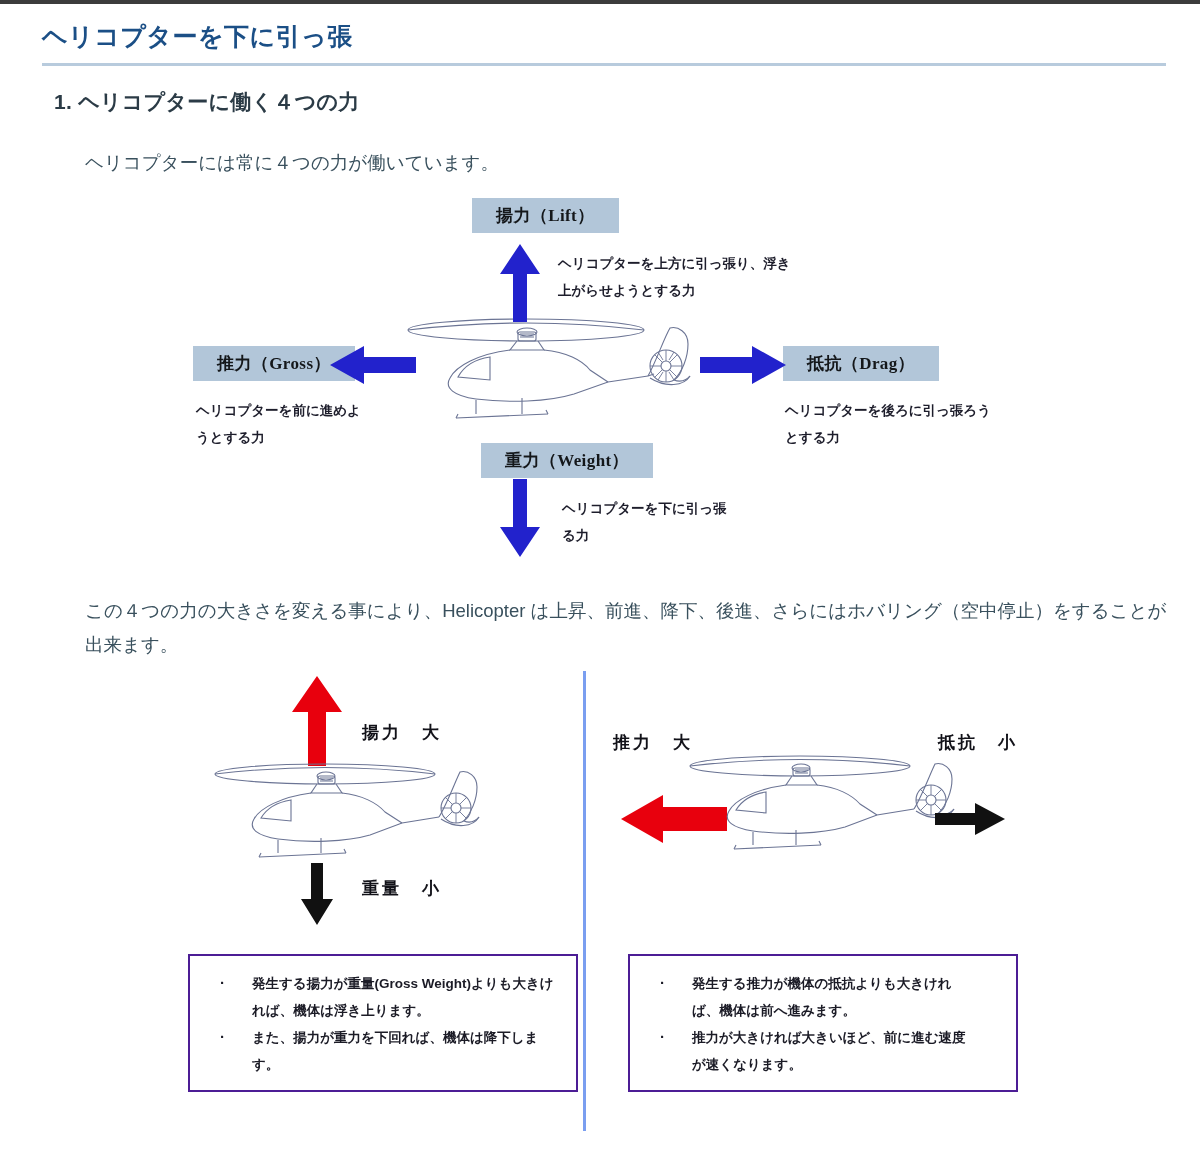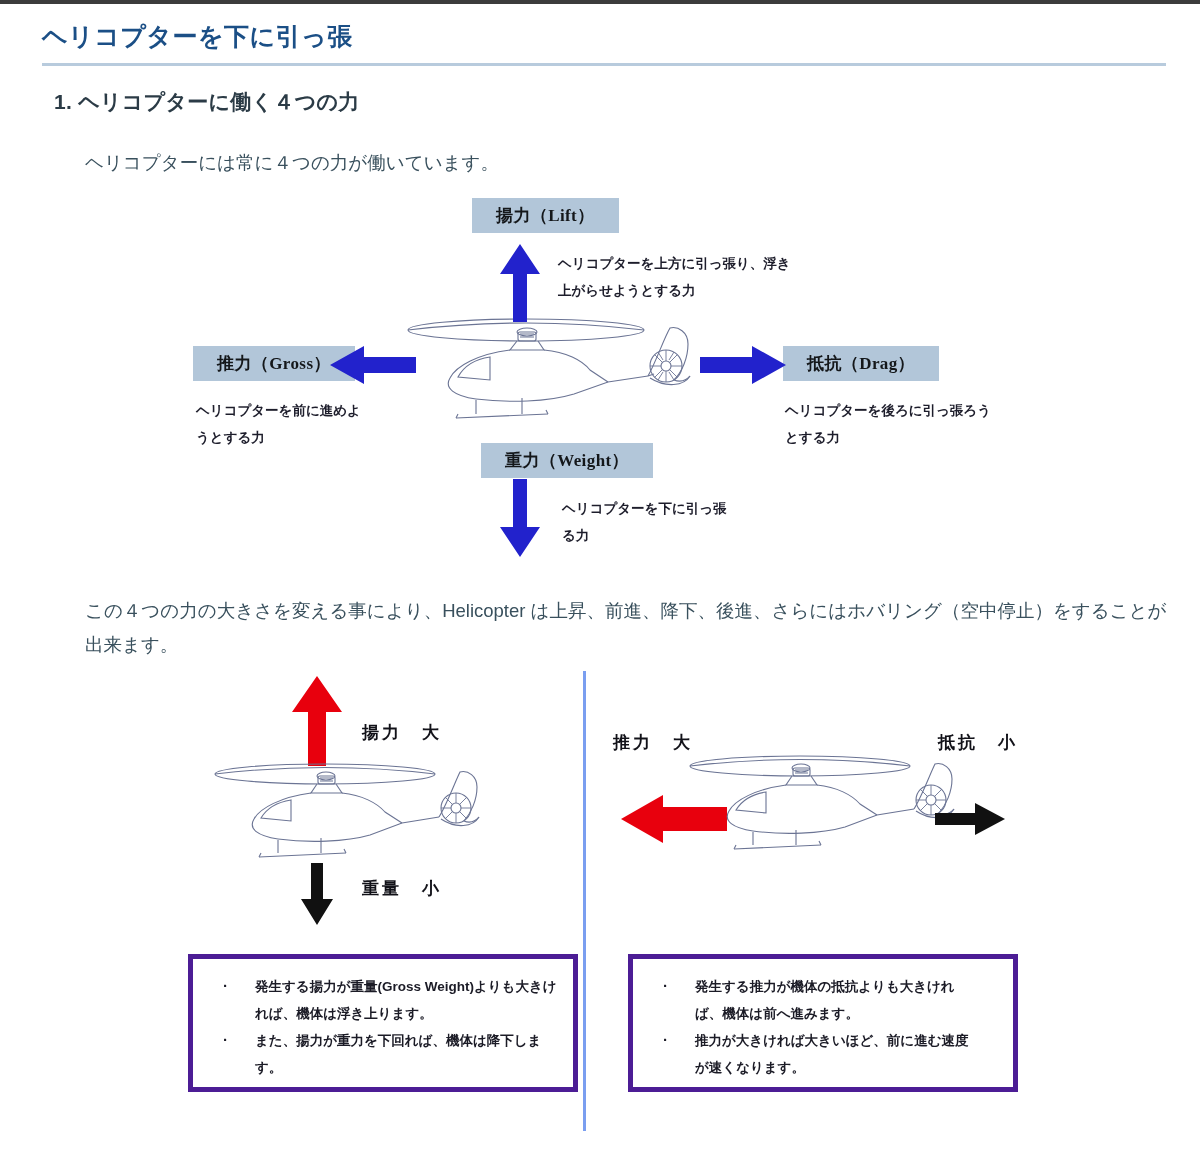--- a/index.html
+++ b/index.html
@@ -154,21 +154,21 @@
 
   .arr2 { position: absolute; }
   .a-red-up    { left: 292px; top: 5px;   width: 50px; height: 90px; }
   .a-blk-down  { left: 301px; top: 192px; width: 32px; height: 62px; }
   .a-red-left  { left: 621px; top: 124px; width: 106px; height: 48px; }
   .a-blk-right { left: 935px; top: 132px; width: 70px;  height: 32px; }
 
   .textbox {
     position: absolute;
     top: 283px;
-    border: 5px solid #4c1d95;
+    border: 2px solid #4c1d95;
     background: #ffffff;
     box-sizing: border-box;
     padding: 14px 16px 10px 14px;
   }
   .tb-left  { left: 188px; width: 390px; height: 138px; }
   .tb-right { left: 628px; width: 390px; height: 138px; }
 
   .bullets { margin: 0; padding: 0; list-style: none; }
   .bullets li {
     position: relative;

